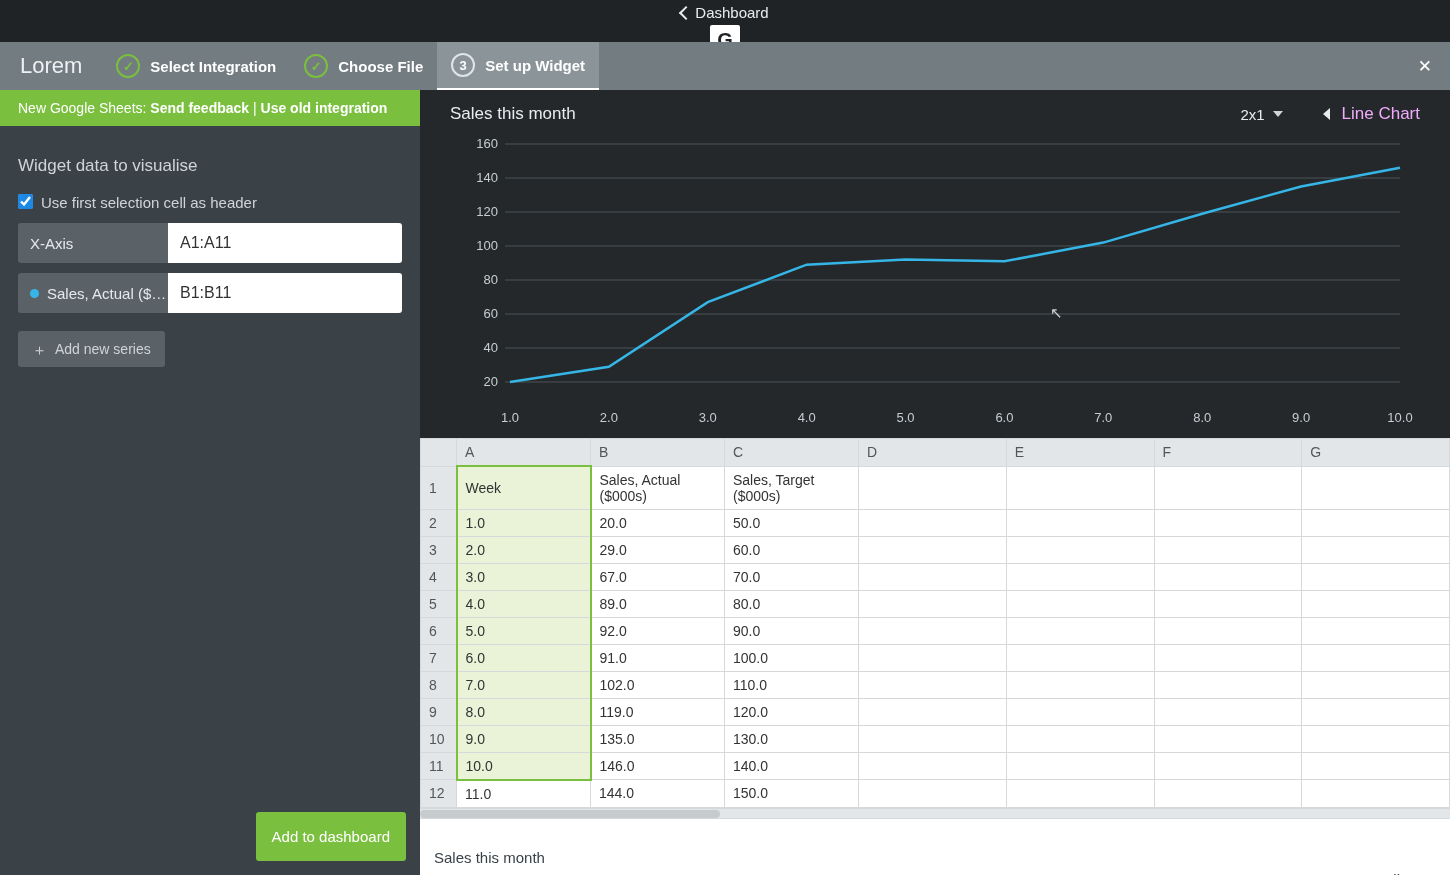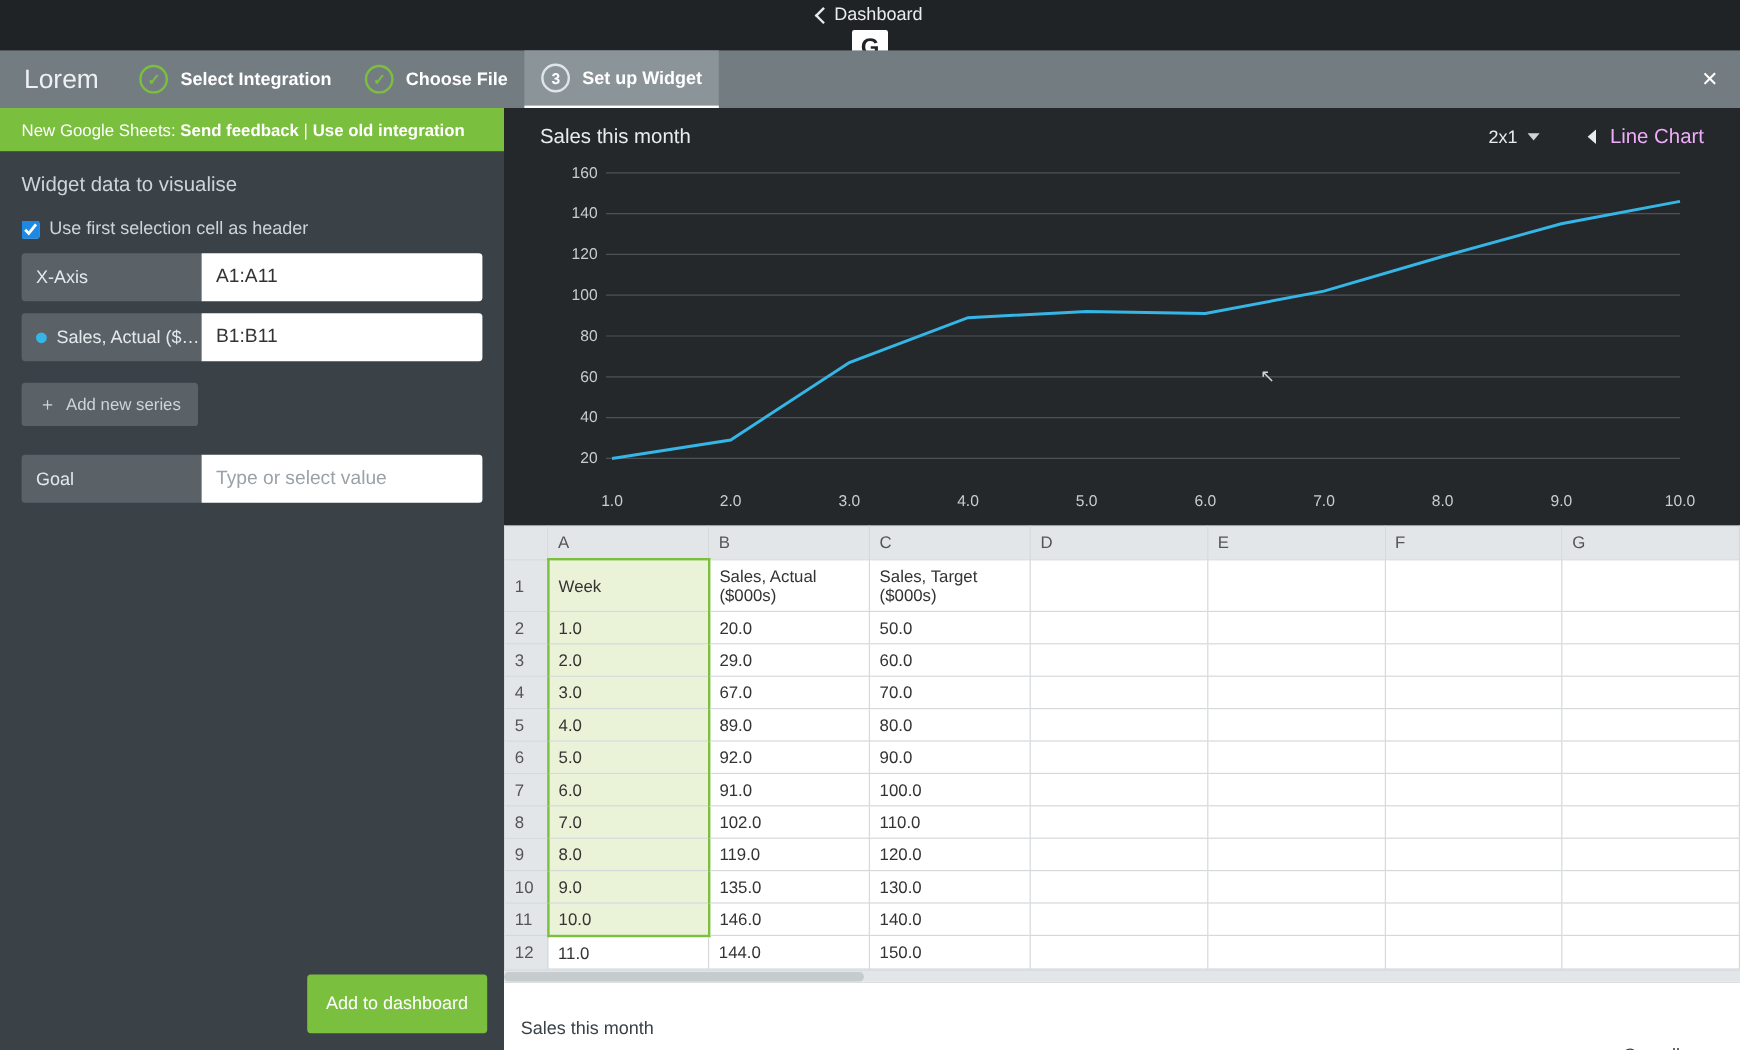--- a/index.html
+++ b/index.html
@@ -20,26 +20,26 @@
   .brand { color: #eef1f3; font-size: 22px; font-weight: 300; padding: 0 20px; }
   .step { display: flex; align-items: center; gap: 10px; padding: 0 14px; height: 48px; color: #fff; font-size: 15px; font-weight: 600; }
   .step.active { background: #8b9498; border-bottom: 2px solid #fff; }
   .step-circle { width: 24px; height: 24px; border: 2px solid #dfe6e9; border-radius: 50%; display: flex; align-items: center; justify-content: center; font-size: 13px; }
   .step-circle.done { border-color: #7bbf3f; color: #7bbf3f; }
   .step-close { margin-left: auto; padding: 0 18px; color: #fff; font-size: 17px; cursor: pointer; }
 
   .content { display: flex; height: calc(875px - 42px - 48px); }
 
   
-  .sidebar { width: 420px; background: #3a4248; display: flex; flex-direction: column; }
+  .sidebar { width: 420px; background: #3a4248; display: flex; flex-direction: column; gap: 12px; }
   .notice { background: #7bbf3f; color: #fff; font-size: 14px; padding: 10px 18px; }
   .notice b { font-weight: 700; }
   .side-body { padding: 18px 18px 0 18px; flex: 1; color: #cfd4d8; font-size: 15px; }
   .side-body h3 { font-weight: 400; color: #cfd4d8; font-size: 17px; margin-bottom: 18px; }
-  .checkbox-row { display: flex; align-items: flex-end; gap: 8px; margin-bottom: 12px; }
+  .checkbox-row { display: flex; align-items: flex-start; gap: 8px; margin-bottom: 12px; }
   .checkbox-row input { accent-color: #1e88e5; width: 15px; height: 15px; }
   .field-row { display: flex; height: 40px; margin-bottom: 10px; }
   .field-label { width: 150px; background: #5a6268; color: #e5e9ec; display: flex; align-items: center; padding: 0 12px; border-radius: 3px 0 0 3px; font-size: 15px; overflow: hidden; white-space: nowrap; text-overflow: ellipsis; }
   .dot { width: 9px; height: 9px; border-radius: 50%; background: #35b6e6; margin-right: 8px; flex: 0 0 auto; }
   .field-input { flex: 1; background: #fff; color: #333; border: none; padding: 0 12px; font-size: 16px; border-radius: 0 3px 3px 0; }
   .add-series-btn { background: #5a6268; color: #cfd4d8; border: none; padding: 10px 14px; font-size: 14px; border-radius: 3px; display: inline-flex; align-items: center; gap: 8px; cursor: pointer; margin: 8px 0 24px 0; }
   .plus { font-size: 15px; line-height: 1; }
   .goal-row .field-input::placeholder { color: #9aa2a8; }
   .side-footer { padding: 14px; display: flex; justify-content: flex-end; }
   .add-dash-btn { background: #7bbf3f; color: #fff; border: none; padding: 16px 16px; font-size: 15px; border-radius: 3px; cursor: pointer; }
@@ -134,24 +134,20 @@
           <span>Sales, Actual ($…</span>
         </div>
         <input class="field-input" value="B1:B11" style="">
       </div>
 
       <button class="add-series-btn">
         <span class="plus">＋</span>
         <span>Add new series</span>
       </button>
 
-      <div class="field-row goal-row">
-        <div class="field-label">Goal</div>
-        <input class="field-input" placeholder="Type or select value" style="">
-      </div>
     </div>
     <div class="side-footer">
       <button class="add-dash-btn">Add to dashboard</button>
     </div>
   </div>
 
   <div class="main">
     <div class="chart-header">
       <div class="chart-title">Sales this month</div>
       <div class="size-sel">

